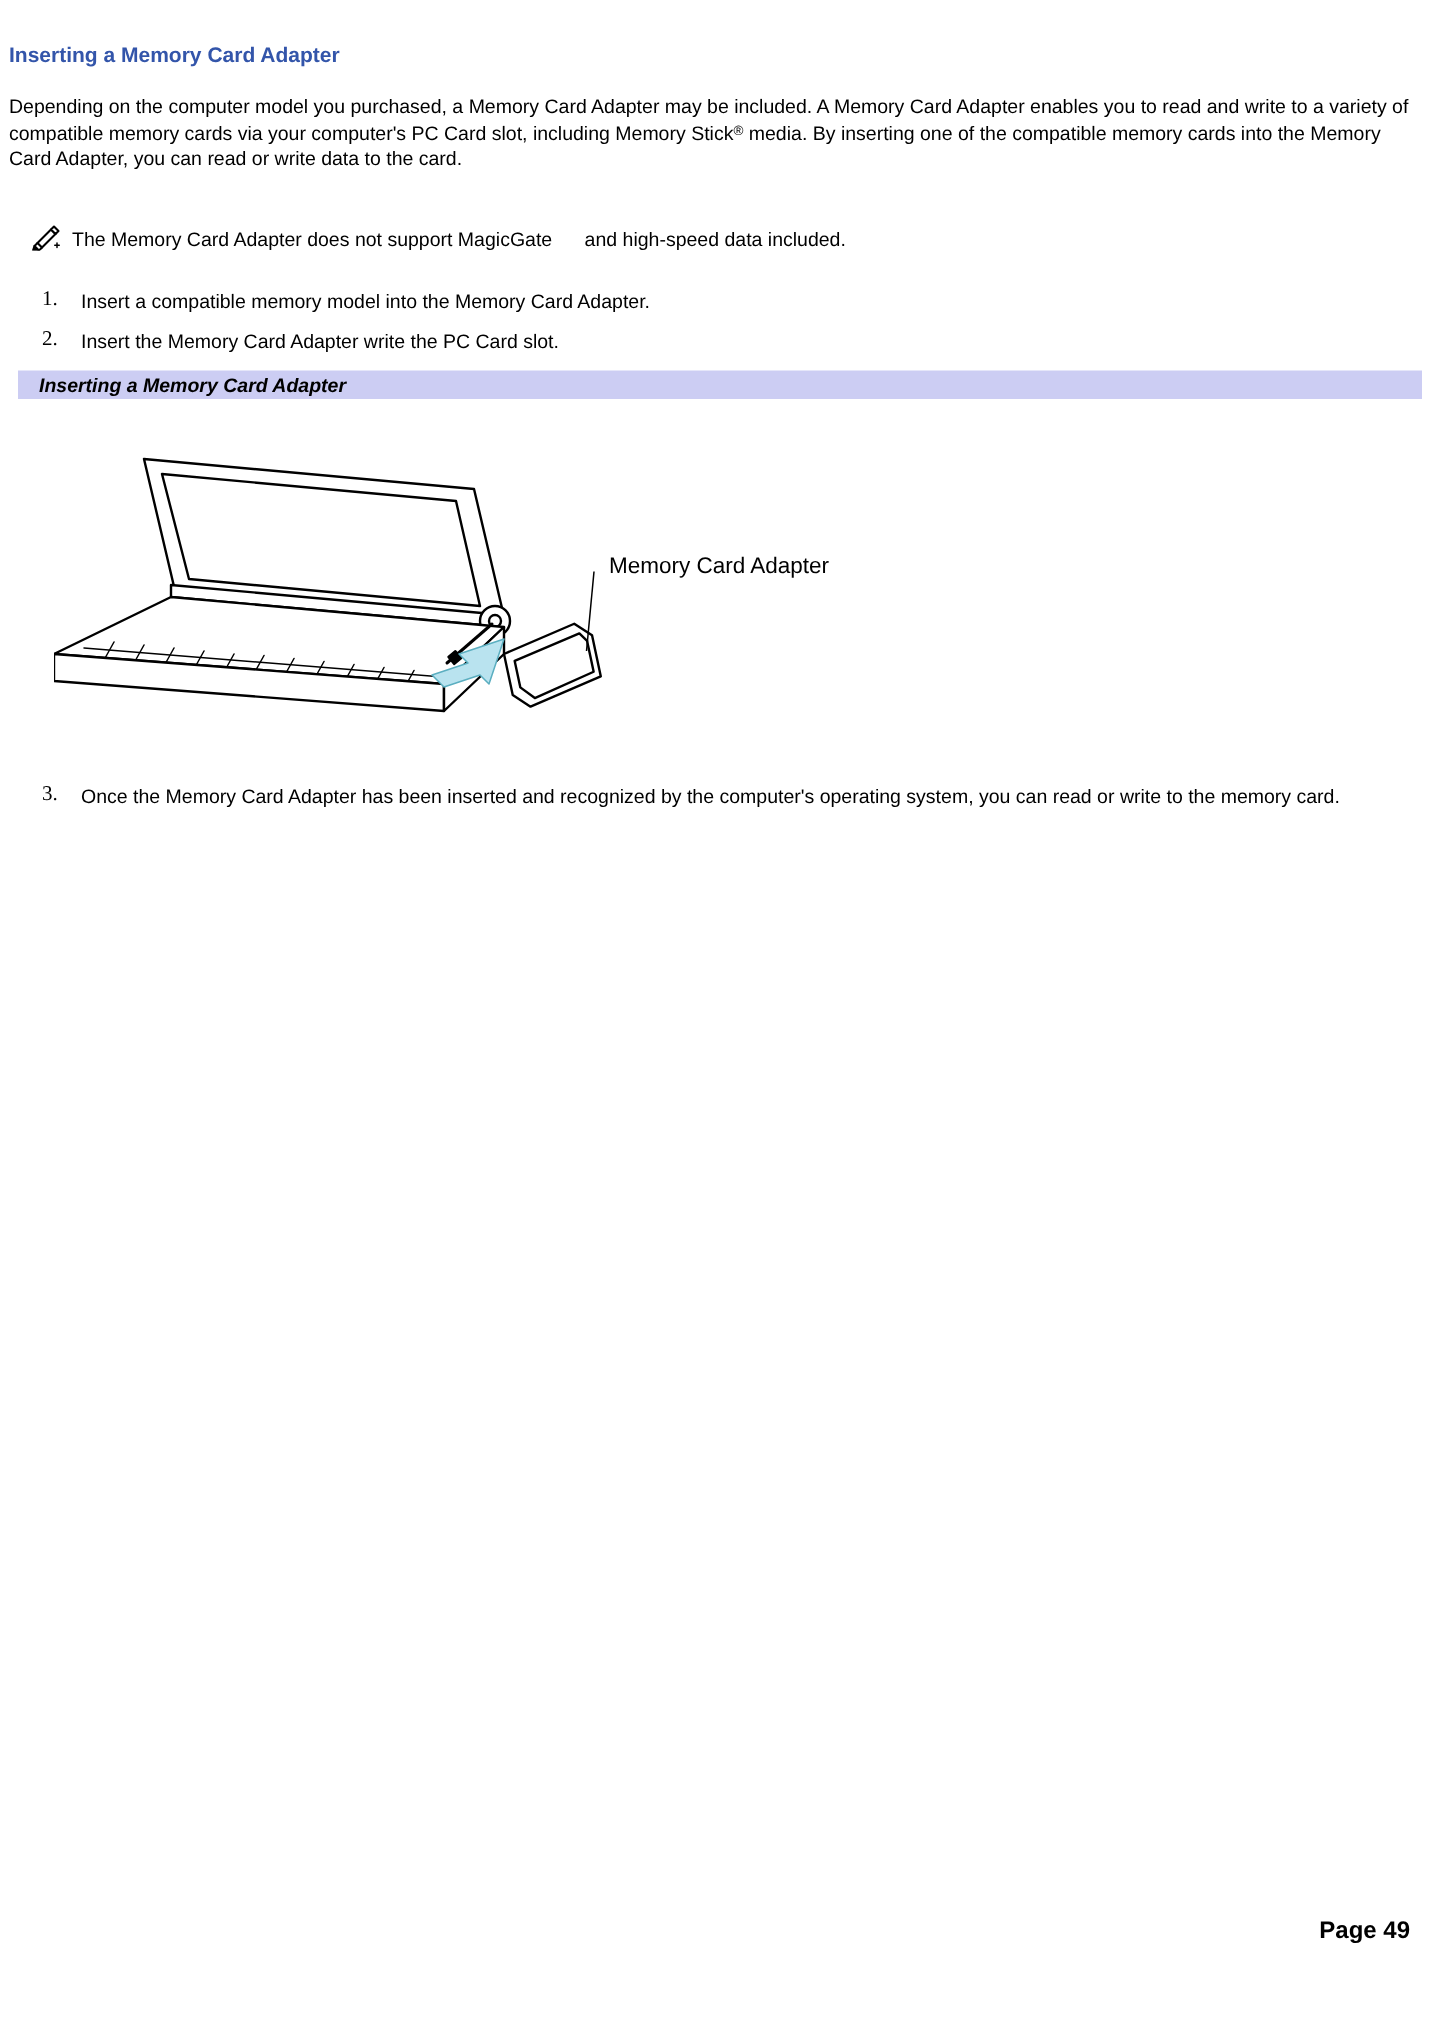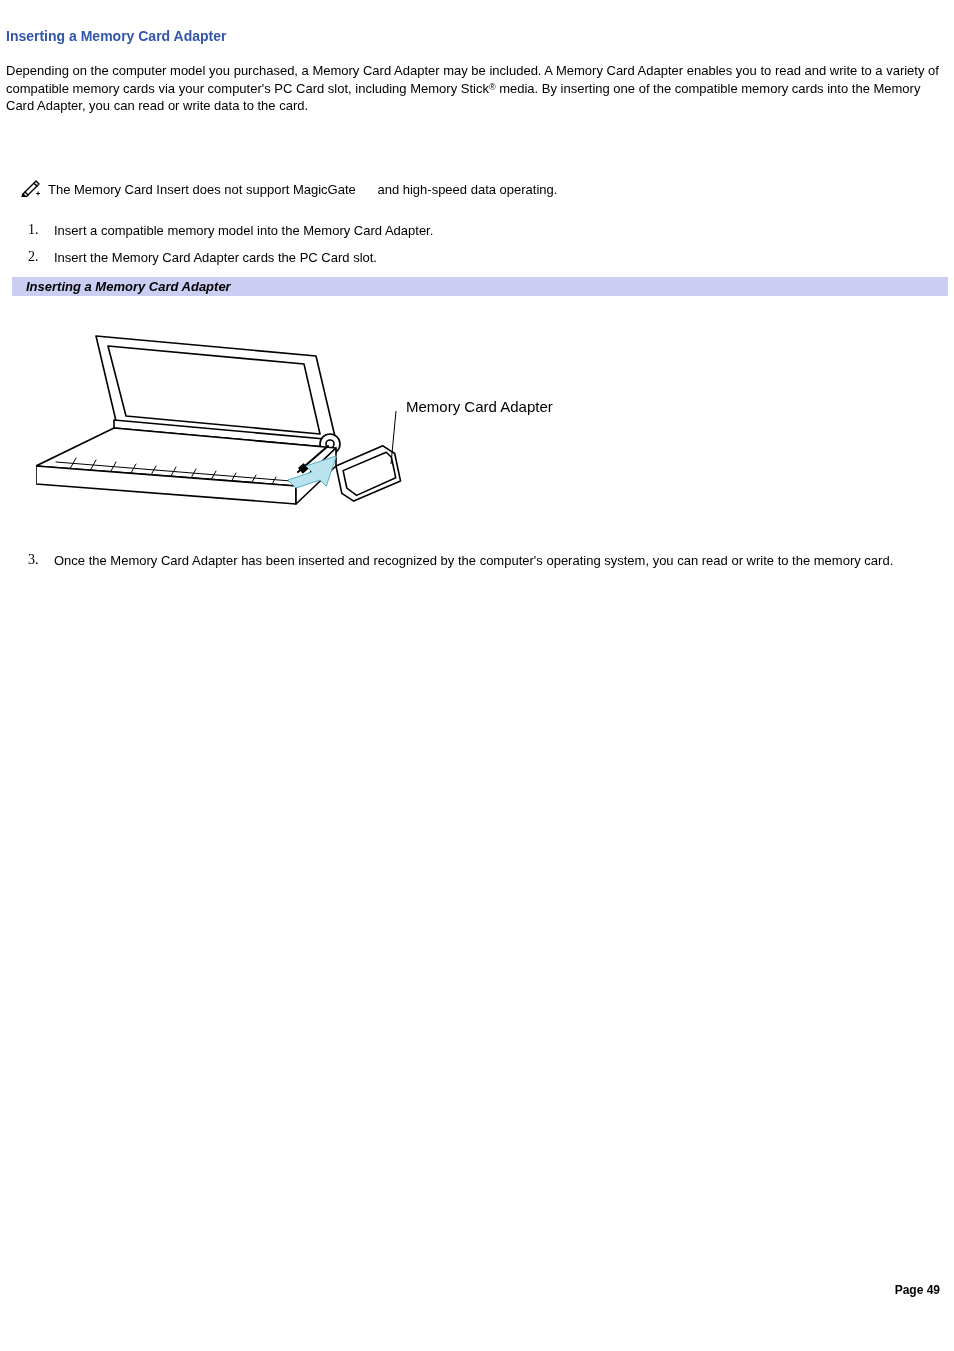--- a/index.html
+++ b/index.html
@@ -18,21 +18,21 @@
     box-sizing: border-box;
   }
   .heading {
     color: #3355aa;
     font-weight: bold;
     font-size: 14px;
     margin-bottom: 18px;
   }
   .para {
     line-height: 1.35;
-    margin-bottom: 64px;
+    margin-bottom: 34px;
   }
   .note-row {
     display: flex;
     align-items: center;
     margin-bottom: 22px;
     margin-left: 14px;
   }
   .note-icon {
     margin-right: 6px;
     flex: 0 0 auto;
@@ -75,21 +75,21 @@
     text-decoration: underline;
   }
   .figure-svg {
     display: block;
   }
   .page-footer {
     position: absolute;
     bottom: 54px;
     right: 14px;
     font-weight: bold;
-    font-size: 12px;
+    font-size: 16px;
   }
   .reg {
     font-size: 9px;
     vertical-align: text-top;
   }
   .tm-gap {
     display: inline-block;
     width: 18px;
   }
 </style>
@@ -109,31 +109,31 @@
       <svg width="22" height="18" viewBox="0 0 22 18">
         <g fill="none" stroke="#000" stroke-width="1.4" stroke-linecap="round" stroke-linejoin="round">
           <path d="M3 15 L14 4 L17 7 L6 18 Z" fill="#fff"></path>
           <path d="M14 4 L16 2 L19 5 L17 7 Z" fill="#fff"></path>
           <path d="M3 15 L2 18 L6 18" fill="#000"></path>
           <path d="M5 13 L8 16"></path>
           <path d="M18 13 L18 16 M16.5 14.5 L19.5 14.5" stroke-width="1"></path>
         </g>
       </svg>
     </span>
-    <span class="note-text"><span>The Memory Card Insert does not support MagicGate</span><span class="tm-gap"> </span><span> and high-speed data operating.</span></span>
+    <span class="note-text"><span>The Memory Card Adapter does not support MagicGate</span><span class="tm-gap"> </span><span> and high-speed data included.</span></span>
   </div>
 
   <ol class="steps">
     <li>
       <span class="num">1.</span>
       <span class="step-text">Insert a compatible memory model into the Memory Card Adapter.</span>
     </li>
     <li>
       <span class="num">2.</span>
-      <span class="step-text">Insert the Memory Card Adapter cards the PC Card slot.</span>
+      <span class="step-text">Insert the Memory Card Adapter write the PC Card slot.</span>
     </li>
   </ol>
 
   <div class="figure-caption-bar">Inserting a Memory Card Adapter</div>
 
   <div class="figure-wrap">
     <svg class="figure-svg" width="560" height="200" viewBox="0 0 560 200">
       <g fill="#ffffff" stroke="#000000" stroke-width="1.6" stroke-linejoin="round" stroke-linecap="round">
 
         <path d="M60 20 L280 40 L300 125 L80 105 Z"></path>

